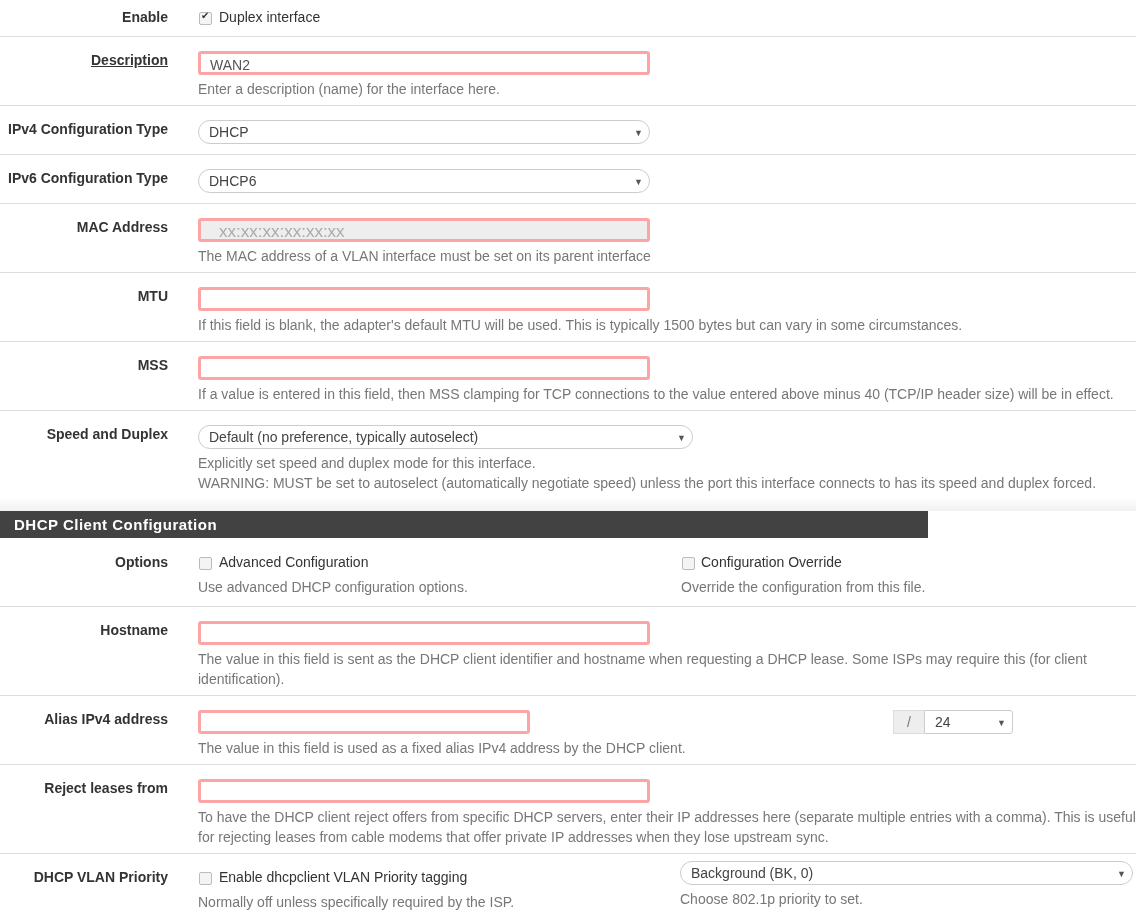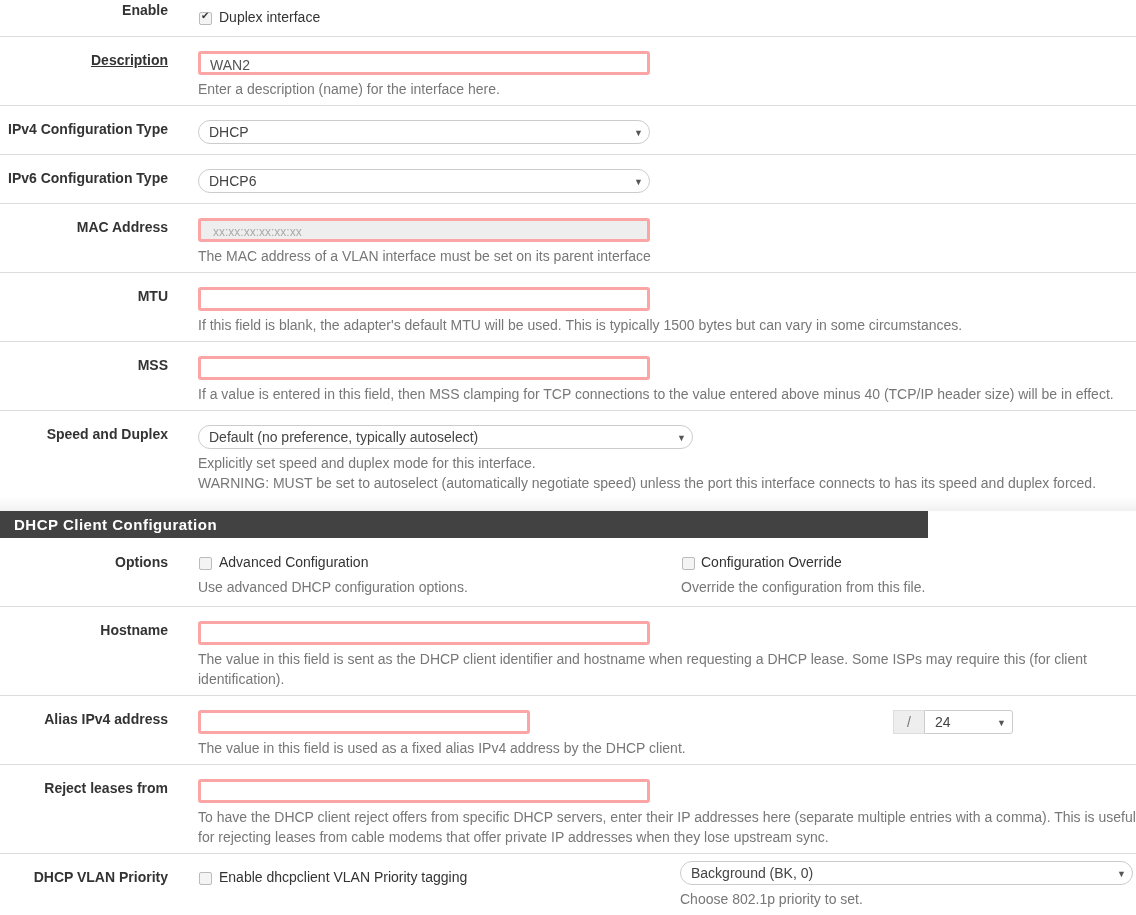--- a/index.html
+++ b/index.html
@@ -3,35 +3,35 @@
 <meta charset="utf-8">
 <style>
   * { box-sizing: border-box; margin: 0; padding: 0; }
   html, body { width: 1136px; height: 915px; overflow: hidden; background: #fff; }
   body { font-family: "Liberation Sans", sans-serif; font-size: 14px; color: #333; position: relative; }
   .row { position: absolute; left: 0; width: 1136px; border-bottom: 1px solid #ddd; }
   .lbl { position: absolute; right: 968px; font-weight: bold; font-size: 14px; color: #333; white-space: nowrap; }
   .lbl.u { text-decoration: underline; }
   .ctl { position: absolute; left: 198px; }
   .input { height: 24px; border: 3px solid #fca5a5; border-radius: 3px; background: #fff; font-size: 14px; padding: 3px 9px; color: #555; line-height: 16px; font-family: "Liberation Sans", sans-serif; }
-  .input.dis { background: #eee; color: #aaa; font-size: 12px; padding-left: 12px; }
+  .input.dis { background: #eee; color: #aaa; font-size: 17px; padding-left: 18px; }
   .select { height: 24px; border: 1px solid #ccc; border-radius: 12px; background: #fff; font-size: 14px; padding: 3px 10px; color: #444; line-height: 16px; position: absolute; }
   .select .arr { position: absolute; right: 6px; top: 4px; font-size: 9px; color: #555; }
   .help { position: absolute; left: 198px; font-size: 14px; color: #777; white-space: nowrap; line-height: 20px; }
   .chk { position: absolute; width: 13px; height: 13px; border: 1px solid #bbb; border-radius: 2px; background: #f4f4f4; }
   .chk.on::after { content: "\2714"; position: absolute; left: 1px; top: -3px; font-size: 10px; color: #333; }
   .chklbl { position: absolute; font-size: 14px; color: #333; white-space: nowrap; }
   .section { position: absolute; left: 0; top: 511px; width: 928px; height: 27px; background: #424242; color: #fff; font-weight: bold; font-size: 15px; padding: 5px 14px; letter-spacing: 0.5px; }
   .shadow { position: absolute; left: 0; top: 497px; width: 1136px; height: 14px; background: linear-gradient(#fff, #f1f1f1); }
 </style>
 </head>
 <body>
 
 <div class="row" style="top:0;height:37px;">
-  <span class="lbl" style="top:2px;margin-left:21px;">Enable</span>
+  <span class="lbl" style="top:9px;margin-left:21px;">Enable</span>
   <span class="chk on" style="left:199px;top:12px;"></span>
   <span class="chklbl" style="left:219px;top:9px;">Duplex interface</span>
 </div>
 
 <div class="row" style="top:37px;height:69px;">
   <span class="lbl u" style="top:15px;">Description</span>
   <div class="ctl input" style="top:14px;width:452px;">WAN2</div>
   <span class="help" style="top:42px;">Enter a description (name) for the interface here.</span>
 </div>
 
@@ -114,18 +114,19 @@
   <span class="lbl" style="top:15px;">Reject leases from</span>
   <div class="ctl input" style="top:14px;width:452px;"></div>
   <span class="help" style="top:42px;">To have the DHCP client reject offers from specific DHCP servers, enter their IP addresses here (separate multiple entries with a comma). This is useful</span>
   <span class="help" style="top:62px;">for rejecting leases from cable modems that offer private IP addresses when they lose upstream sync.</span>
 </div>
 
 <div class="row" style="top:854px;height:61px;border-bottom:none;">
   <span class="lbl" style="top:15px;">DHCP VLAN Priority</span>
   <span class="chk" style="left:199px;top:18px;"></span>
   <span class="chklbl" style="left:219px;top:15px;">Enable dhcpclient VLAN Priority tagging</span>
+  <span class="help" style="top:38px;">Normally off unless specifically required by the ISP.</span>
   <div class="select" style="left:680px;top:7px;width:453px;">
     <span>Background (BK, 0)</span>
     <span class="arr">▼</span>
   </div>
   <span class="help" style="left:680px;top:35px;">Choose 802.1p priority to set.</span>
 </div>
 
 </body></html>

